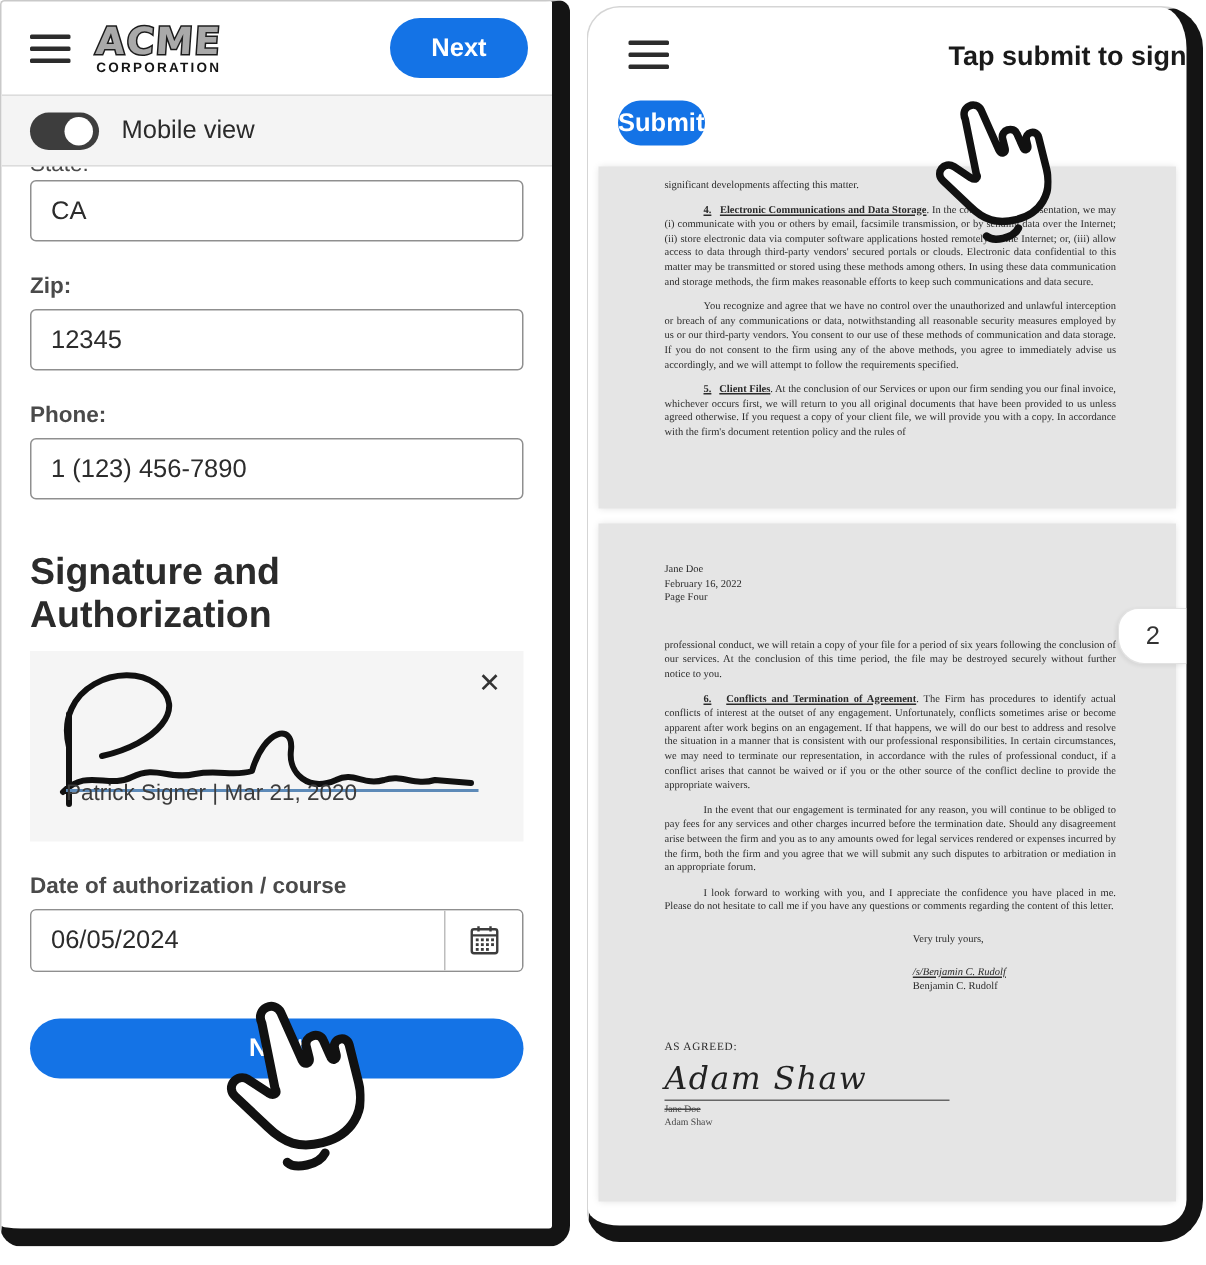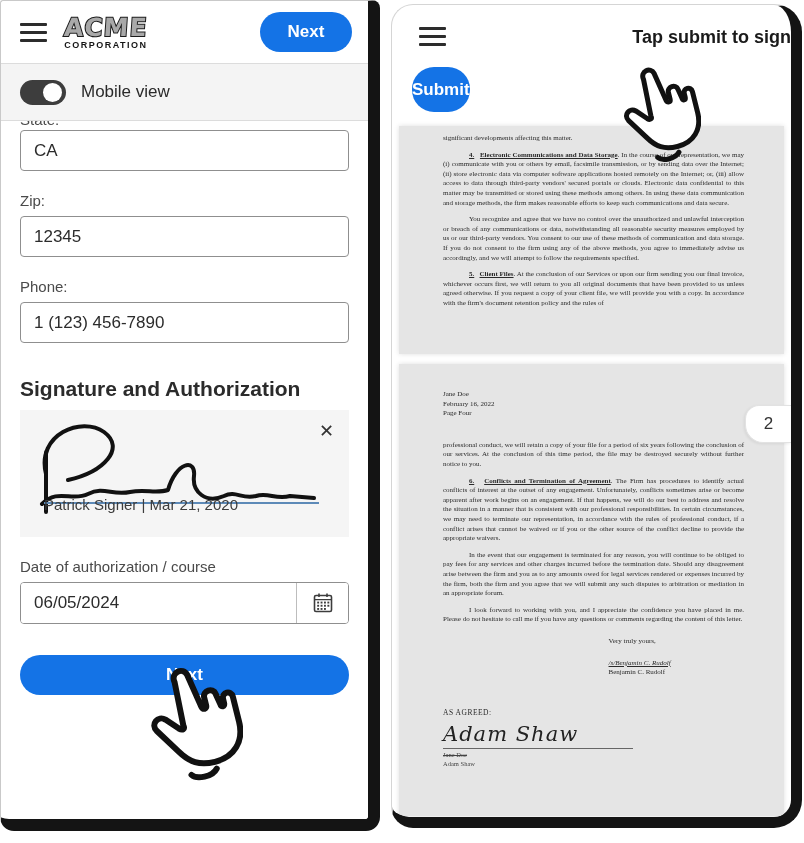--- a/index.html
+++ b/index.html
@@ -40,57 +40,57 @@
   .logo { margin-left:17px; text-align:center; line-height:1; }
   .logo-acme {
     font-weight:900; font-size:25px; letter-spacing:1px;
     color:#a9a9a9; -webkit-text-stroke:2px #1b1b1b; paint-order:stroke fill;
     transform:skewX(-4deg); font-family:"DejaVu Sans",sans-serif;
   }
   .logo-corp { font-weight:900; font-size:9px; letter-spacing:1.5px; color:#151515; margin-top:1px; }
   .lp-next { margin-left:auto; width:92px; height:40px; }
 
   .toggle-row {
-    height:58px; background:#f4f4f4; border-top:1px solid #dcdcdc; border-bottom:1px solid #dcdcdc;
+    height:48px; background:#f4f4f4; border-top:1px solid #dcdcdc; border-bottom:1px solid #dcdcdc;
     display:flex; align-items:center; padding:0 19px; gap:15px;
   }
   .toggle { position:relative; width:46px; height:25px; border-radius:13px; background:#3d3d3d; cursor:pointer; flex:none; }
   .toggle .knob { position:absolute; top:3px; right:4px; width:19px; height:19px; border-radius:50%; background:#fff; }
   .toggle-label { font-size:17px; color:#2a2a2a; }
 
   .lp-form { padding:0 19px; }
   .clip-label { position:relative; height:9px; overflow:hidden; }
   .clip-label span { position:absolute; top:-11px; left:0; font-size:15px; color:#4a4a4a; line-height:20px; }
-  .field-label { display:block; font-size:15px; color:#4a4a4a; margin:21px 0 7px; }
+  .field-label { display:block; font-size:15px; color:#4a4a4a; margin:21px 0 7px;font-weight:bold; }
   .text-input {
     width:100%; height:41px; border:1px solid #8f8f8f; border-radius:4px;
     font-size:17px; color:#2c2c2c; padding:0 13px; background:#fff;
     font-family:"Liberation Sans","DejaVu Sans",sans-serif;
   }
-  .section-heading { font-size:21px; font-weight:bold; color:#2b2b2b; margin-top:34px; }
+  .section-heading { font-size:25px; font-weight:bold; color:#2b2b2b; margin-top:34px; }
   .sig-label { margin-top:20px; font-size:15px; color:#4a4a4a; }
   .req { color:#2f2f2f; margin-left:4px; }
 
   .sig-box { position:relative; margin-top:9px; height:127px; background:#f5f5f5; }
   .sig-close { position:absolute; top:12px; right:15px; font-size:18px; color:#333; cursor:pointer; line-height:1; }
   .sig-svg { position:absolute; left:8px; top:14px; }
   .sig-line { position:absolute; left:24px; right:30px; bottom:33px; height:2px; background:#5d8ab8; }
   .sig-name { position:absolute; left:24px; bottom:24px; font-size:15px; color:#3c3c3c; }
 
   .date-row { display:flex; margin-top:7px; height:42px; border:1px solid #8f8f8f; border-radius:4px; overflow:hidden; background:#fff; }
   .date-input { flex:1; border:none; font-size:17px; color:#2c2c2c; padding:0 13px; outline:none; font-family:"Liberation Sans","DejaVu Sans",sans-serif; }
   .date-cal { width:52px; display:flex; align-items:center; justify-content:center; border-left:1px solid #bdbdbd; cursor:pointer; background:#fff; }
 
   .lp-bottom-next { margin-top:31px; width:100%; height:40px; }
 
   
   .rp-header { position:relative; height:50px; }
   .rp-header .hamburger { position:absolute; left:27px; top:22px; }
   .rp-title { text-align:right; padding-top:22px; font-size:18px; font-weight:bold; color:#1a1a1a; }
-  .rp-submit { margin:12px 20px 0; height:45px; }
+  .rp-submit { margin:12px 20px 0; height:30px; }
 
   .doc-area { position:relative; margin-top:14px; }
   .doc-page { background:#e5e5e5; margin:0 7px; box-shadow:0 0 5px rgba(0,0,0,0.13); overflow:hidden; }
   .doc-page-1 { height:228px; padding:8px 40px 10px 44px; }
   .doc-page-2 { margin-top:10px; height:452px; padding:26px 40px 0 44px; }
   .doc-text { font-family:"Liberation Serif","DejaVu Serif",serif; font-size:7px; line-height:9.6px; color:#2a2a2a; text-align:justify; }
   .doc-par { margin-bottom:7px; }
   .doc-par.indent { text-indent:26px; }
   .doc-num, .doc-title { font-weight:bold; text-decoration:underline; }
   .doc-head-lines div { font-family:"Liberation Serif","DejaVu Serif",serif; font-size:7px; line-height:9.6px; color:#2a2a2a; }

